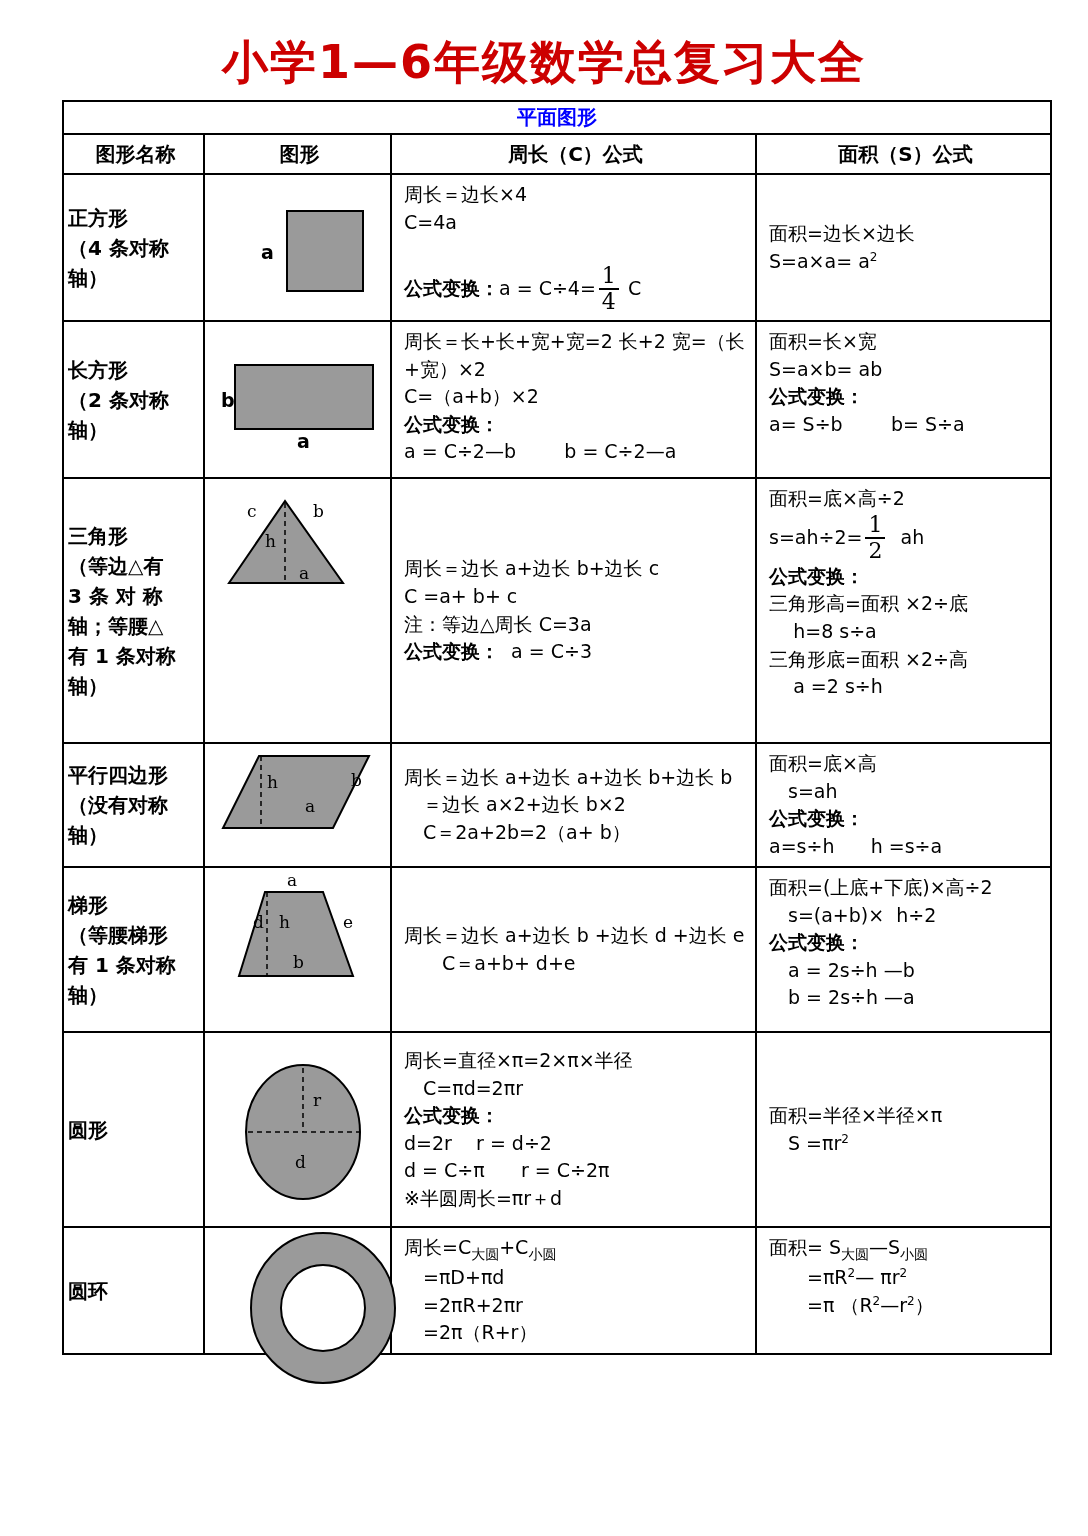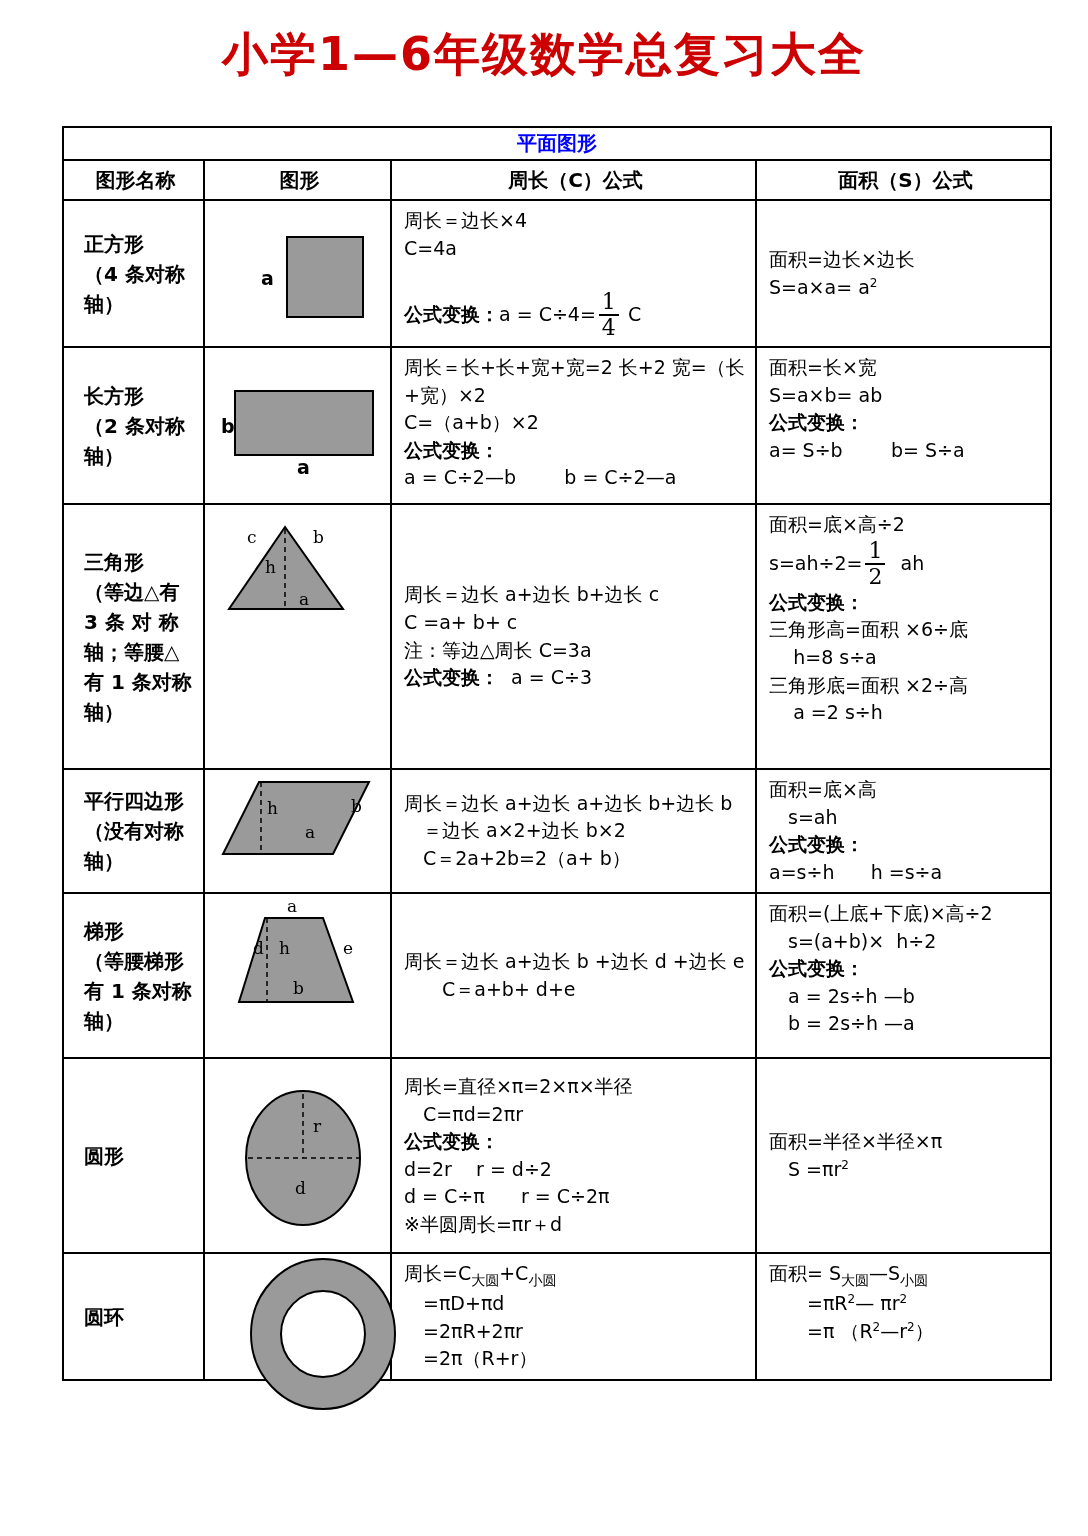--- a/index.html
+++ b/index.html
@@ -1,35 +1,35 @@
 <!DOCTYPE html>
 <html><head>
 <meta charset="utf-8">
 <style>
   html,body{margin:0;padding:0;}
   body{
     width:1088px;height:1536px;background:#ffffff;position:relative;
     font-family:"DejaVu Sans","Liberation Sans",sans-serif;color:#000;
   }
   .page-title{
-    padding-top:24px;text-align:center;font-size:46px;font-weight:bold;
+    padding-top:32px;text-align:center;font-size:46px;font-weight:bold;
     color:#cc0000;letter-spacing:2px;
   }
   table.sheet{
-    margin:40px 0 0 62px;width:988px;border-collapse:collapse;table-layout:fixed;
+    margin:6px 0 0 62px;width:988px;border-collapse:collapse;table-layout:fixed;
   }
   table.sheet td, table.sheet th{border:2px solid #000;}
   .banner{
     height:29px;text-align:center;font-size:20px;font-weight:bold;color:#0000ff;
   }
   th.colhead{
     height:34px;text-align:center;font-size:20px;font-weight:bold;padding:2px 8px 2px 12px;
   }
   td.name{
-    font-size:20px;font-weight:bold;line-height:1.5;padding:6px 6px 6px 20px;
+    font-size:20px;font-weight:bold;line-height:1.5;padding:6px 6px 6px 4px;
     vertical-align:middle;white-space:pre-line;
   }
   td.formula{
     font-size:19px;line-height:1.45;padding:6px 8px 6px 12px;
   }
   .fline{white-space:pre-wrap;min-height:1.45em;}
   .fline.b{font-weight:normal;}
   span.b{font-weight:bold;}
   sup{font-size:12px;} sub{font-size:14px;}
   .frac{
@@ -143,21 +143,21 @@
     <td class="formula va-m">
           <div class="fline">周长＝边长 a+边长 b+边长 c</div>
           <div class="fline">C =a+ b+ c</div>
           <div class="fline">注：等边△周长 C=3a</div>
           <div class="fline"><span class="b">公式变换：</span>  a = C÷3</div>
         </td>
     <td class="formula va-t">
           <div class="fline">面积=底×高÷2</div>
           <div class="fline">s=ah÷2=<span class="frac"><span class="num">1</span><span class="den">2</span></span>  ah</div>
           <div class="fline"><span class="b">公式变换：</span></div>
-          <div class="fline">三角形高=面积 ×6÷底</div>
+          <div class="fline">三角形高=面积 ×2÷底</div>
           <div class="fline">    h=8 s÷a</div>
           <div class="fline">三角形底=面积 ×2÷高</div>
           <div class="fline">    a =2 s÷h</div>
         </td>
   </tr>
 
   <tr style="height:102px">
     <td class="name">平行四边形
 （没有对称
 轴）</td>

